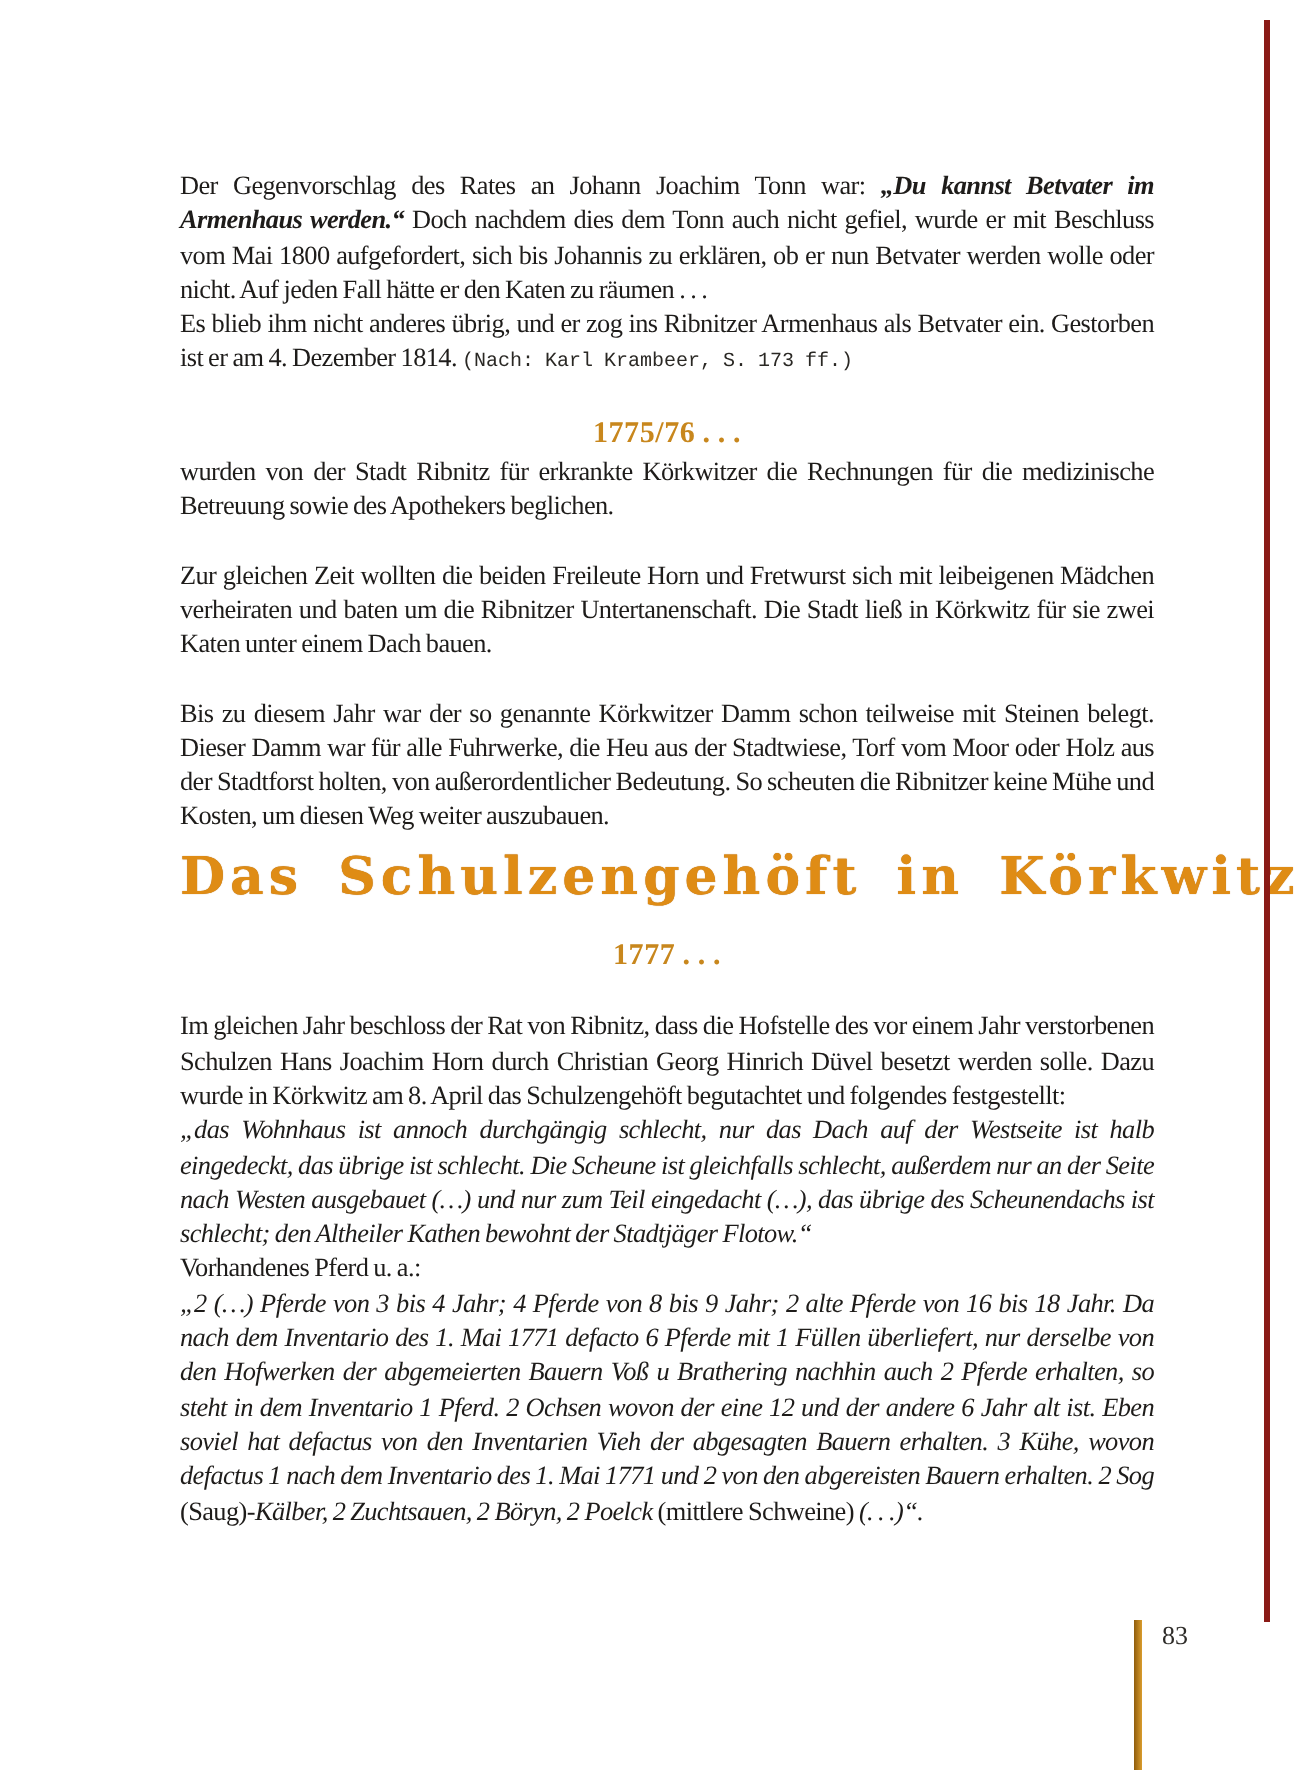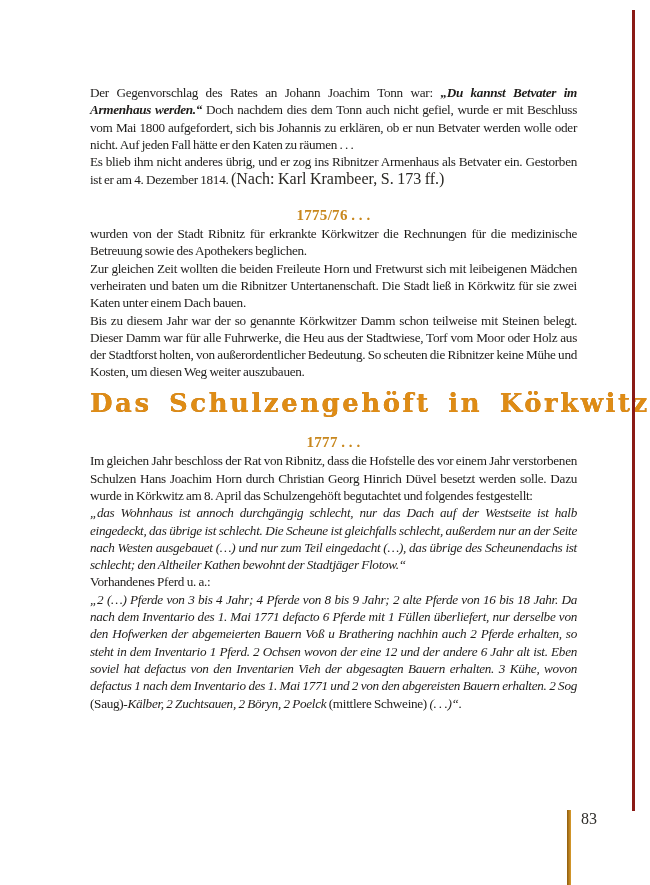--- a/index.html
+++ b/index.html
@@ -8,23 +8,23 @@
     font-family:"Liberation Serif","DejaVu Serif",serif;
     position:relative;overflow:hidden;
   }
   .page{position:absolute;inset:0;background:#ffffff;}
   .text-col{
     position:absolute;left:90px;top:84px;width:487px;
     font-size:13.2px;line-height:17.3px;color:#1e1c1a;
     text-align:justify;letter-spacing:-0.3px;word-spacing:-0.5px;
   }
   .text-col p{margin:0;}
-  p.gap{}
+  p.gap{margin-top:17px;}
   i.bi{font-weight:600;}
-  .cite{font-size:16px;letter-spacing:0;color:#2a2824;}
+  .cite{font-size:10px;letter-spacing:0;color:#2a2824;font-family:Liberation Mono, monospace;}
   .marker{
     margin:18px 0 1px 0;
     color:#c8871d;font-weight:bold;font-size:15px;
     letter-spacing:0.3px;text-align:center;
   }
   .chapter-heading{
     margin:14px 0 7px 0;
     text-align:right;color:#df8c15;
     font-family:"DejaVu Serif","Liberation Serif",serif;
     font-weight:bold;font-size:26px;letter-spacing:2.5px;
@@ -34,21 +34,21 @@
   .red-rule{
     position:absolute;left:632px;top:10px;width:3px;height:801px;
     background:#8a1a16;
   }
   .folio-rule{
     position:absolute;left:567px;top:810px;width:3.5px;height:75px;
     background:linear-gradient(to right,#8f5c0c,#d99c2d);
   }
   .page-number{
     position:absolute;left:581px;top:810px;
-    font-size:16px;color:#2e2c29;letter-spacing:0;
+    font-size:13px;color:#2e2c29;letter-spacing:0;
   }
 </style>
 </head>
 <body>
 
 <div class="page">
 
   <div class="text-col">
 
     <p><span>Der Gegenvorschlag des Rates an Johann Joachim Tonn war: </span><i class="bi">„Du kannst Betvater im Armenhaus werden.“</i><span> Doch nachdem dies dem Tonn auch nicht gefiel, wurde er mit Beschluss vom Mai 1800 aufgefordert, sich bis Johannis zu erklären, ob er nun Betvater werden wolle oder nicht. Auf jeden Fall hätte er den Katen zu räumen . . .</span></p>

